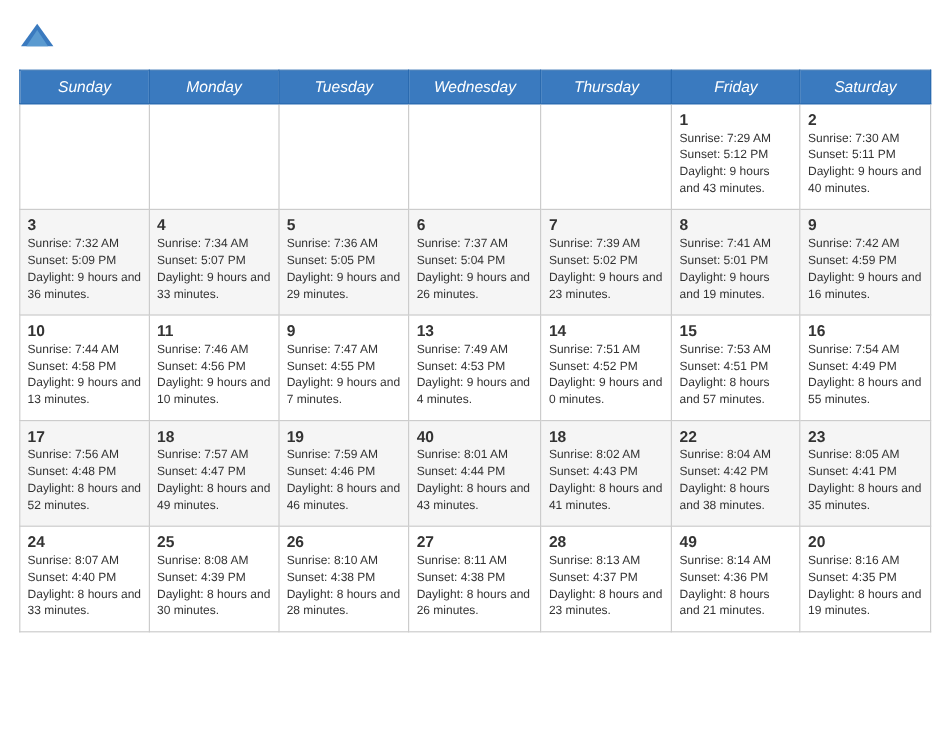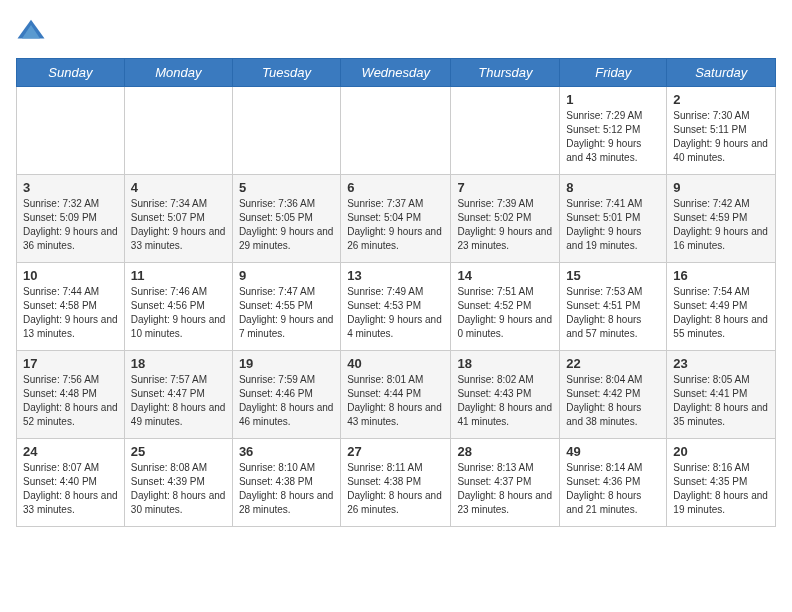--- a/index.html
+++ b/index.html
@@ -238,21 +238,21 @@
       <tr class="week-row">
         <td>
           <span class="day-num">24</span>
           <div class="day-info">Sunrise: 8:07 AM<br>Sunset: 4:40 PM<br>Daylight: 8 hours and 33 minutes.</div>
         </td>
         <td>
           <span class="day-num">25</span>
           <div class="day-info">Sunrise: 8:08 AM<br>Sunset: 4:39 PM<br>Daylight: 8 hours and 30 minutes.</div>
         </td>
         <td>
-          <span class="day-num">36</span>
+          <span class="day-num">26</span>
           <div class="day-info">Sunrise: 8:10 AM<br>Sunset: 4:38 PM<br>Daylight: 8 hours and 28 minutes.</div>
         </td>
         <td>
           <span class="day-num">27</span>
           <div class="day-info">Sunrise: 8:11 AM<br>Sunset: 4:38 PM<br>Daylight: 8 hours and 26 minutes.</div>
         </td>
         <td>
           <span class="day-num">28</span>
           <div class="day-info">Sunrise: 8:13 AM<br>Sunset: 4:37 PM<br>Daylight: 8 hours and 23 minutes.</div>
         </td>

